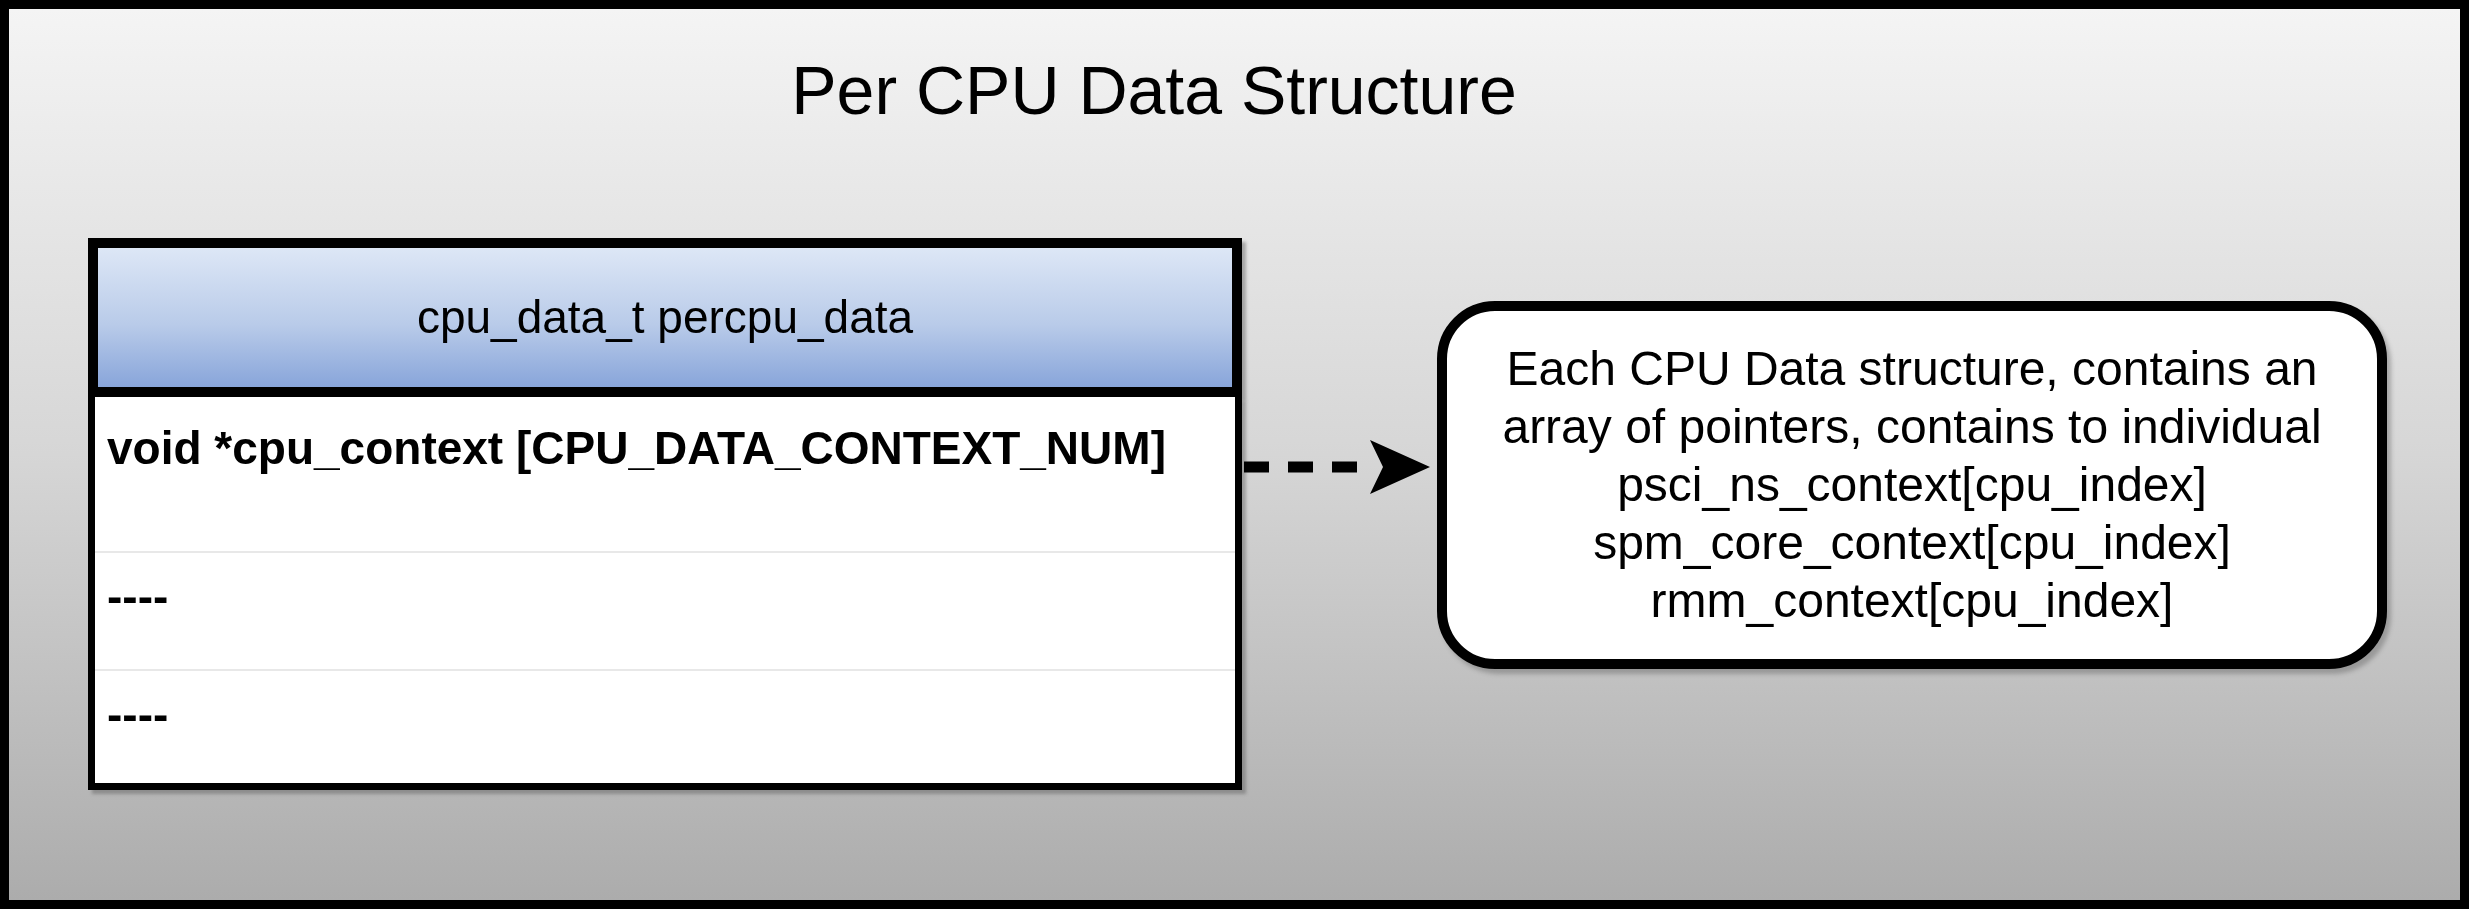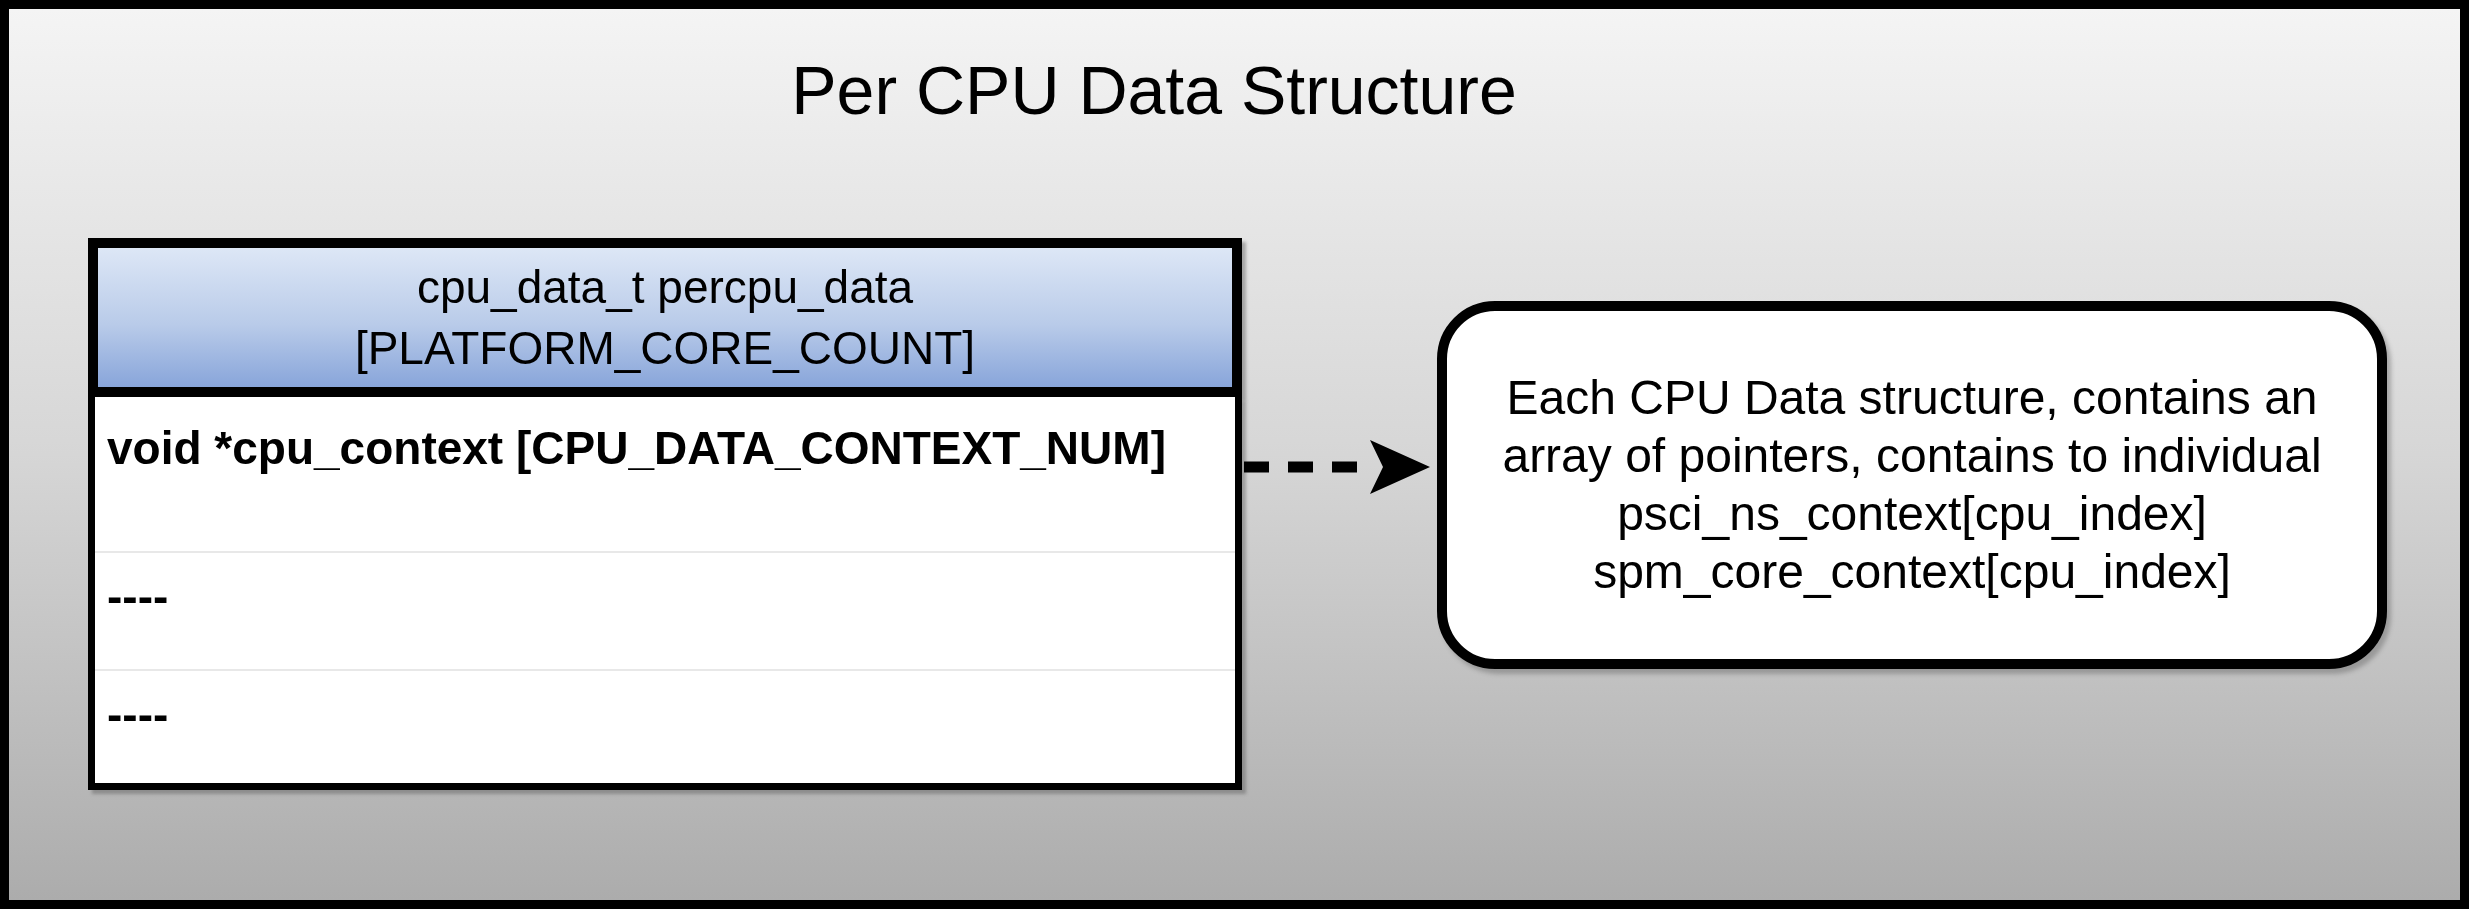--- a/index.html
+++ b/index.html
@@ -101,34 +101,34 @@
 </head>
 <body>
 
 <div id="canvas">
 
   <div class="title">Per CPU Data Structure</div>
 
   <div class="cputable">
     <div class="tbl-header">
       <div>cpu_data_t percpu_data</div>
-      <div>[PLATFORM_CORE_COUNT]</div>
     </div>
     <div class="tbl-body">
       <div class="row row1">void *cpu_context [CPU_DATA_CONTEXT_NUM]</div>
       <div class="row row2">----</div>
       <div class="row row3">----</div>
     </div>
   </div>
 
   <svg class="arrow" width="200" height="60" viewBox="0 0 200 60" aria-hidden="true">
     <line x1="2" y1="30" x2="132" y2="30" stroke="#000000" stroke-width="11" stroke-dasharray="25 19"></line>
     <polygon points="128,3 188,30 128,57 141,30" fill="#000000"></polygon>
   </svg>
 
   <div class="callout">
     <div>Each CPU Data structure, contains an</div>
     <div>array of pointers, contains to individual</div>
     <div>psci_ns_context[cpu_index]</div>
     <div>spm_core_context[cpu_index]</div>
+    <div>rmm_context[cpu_index]</div>
   </div>
 
 </div>
 
 </body></html>

